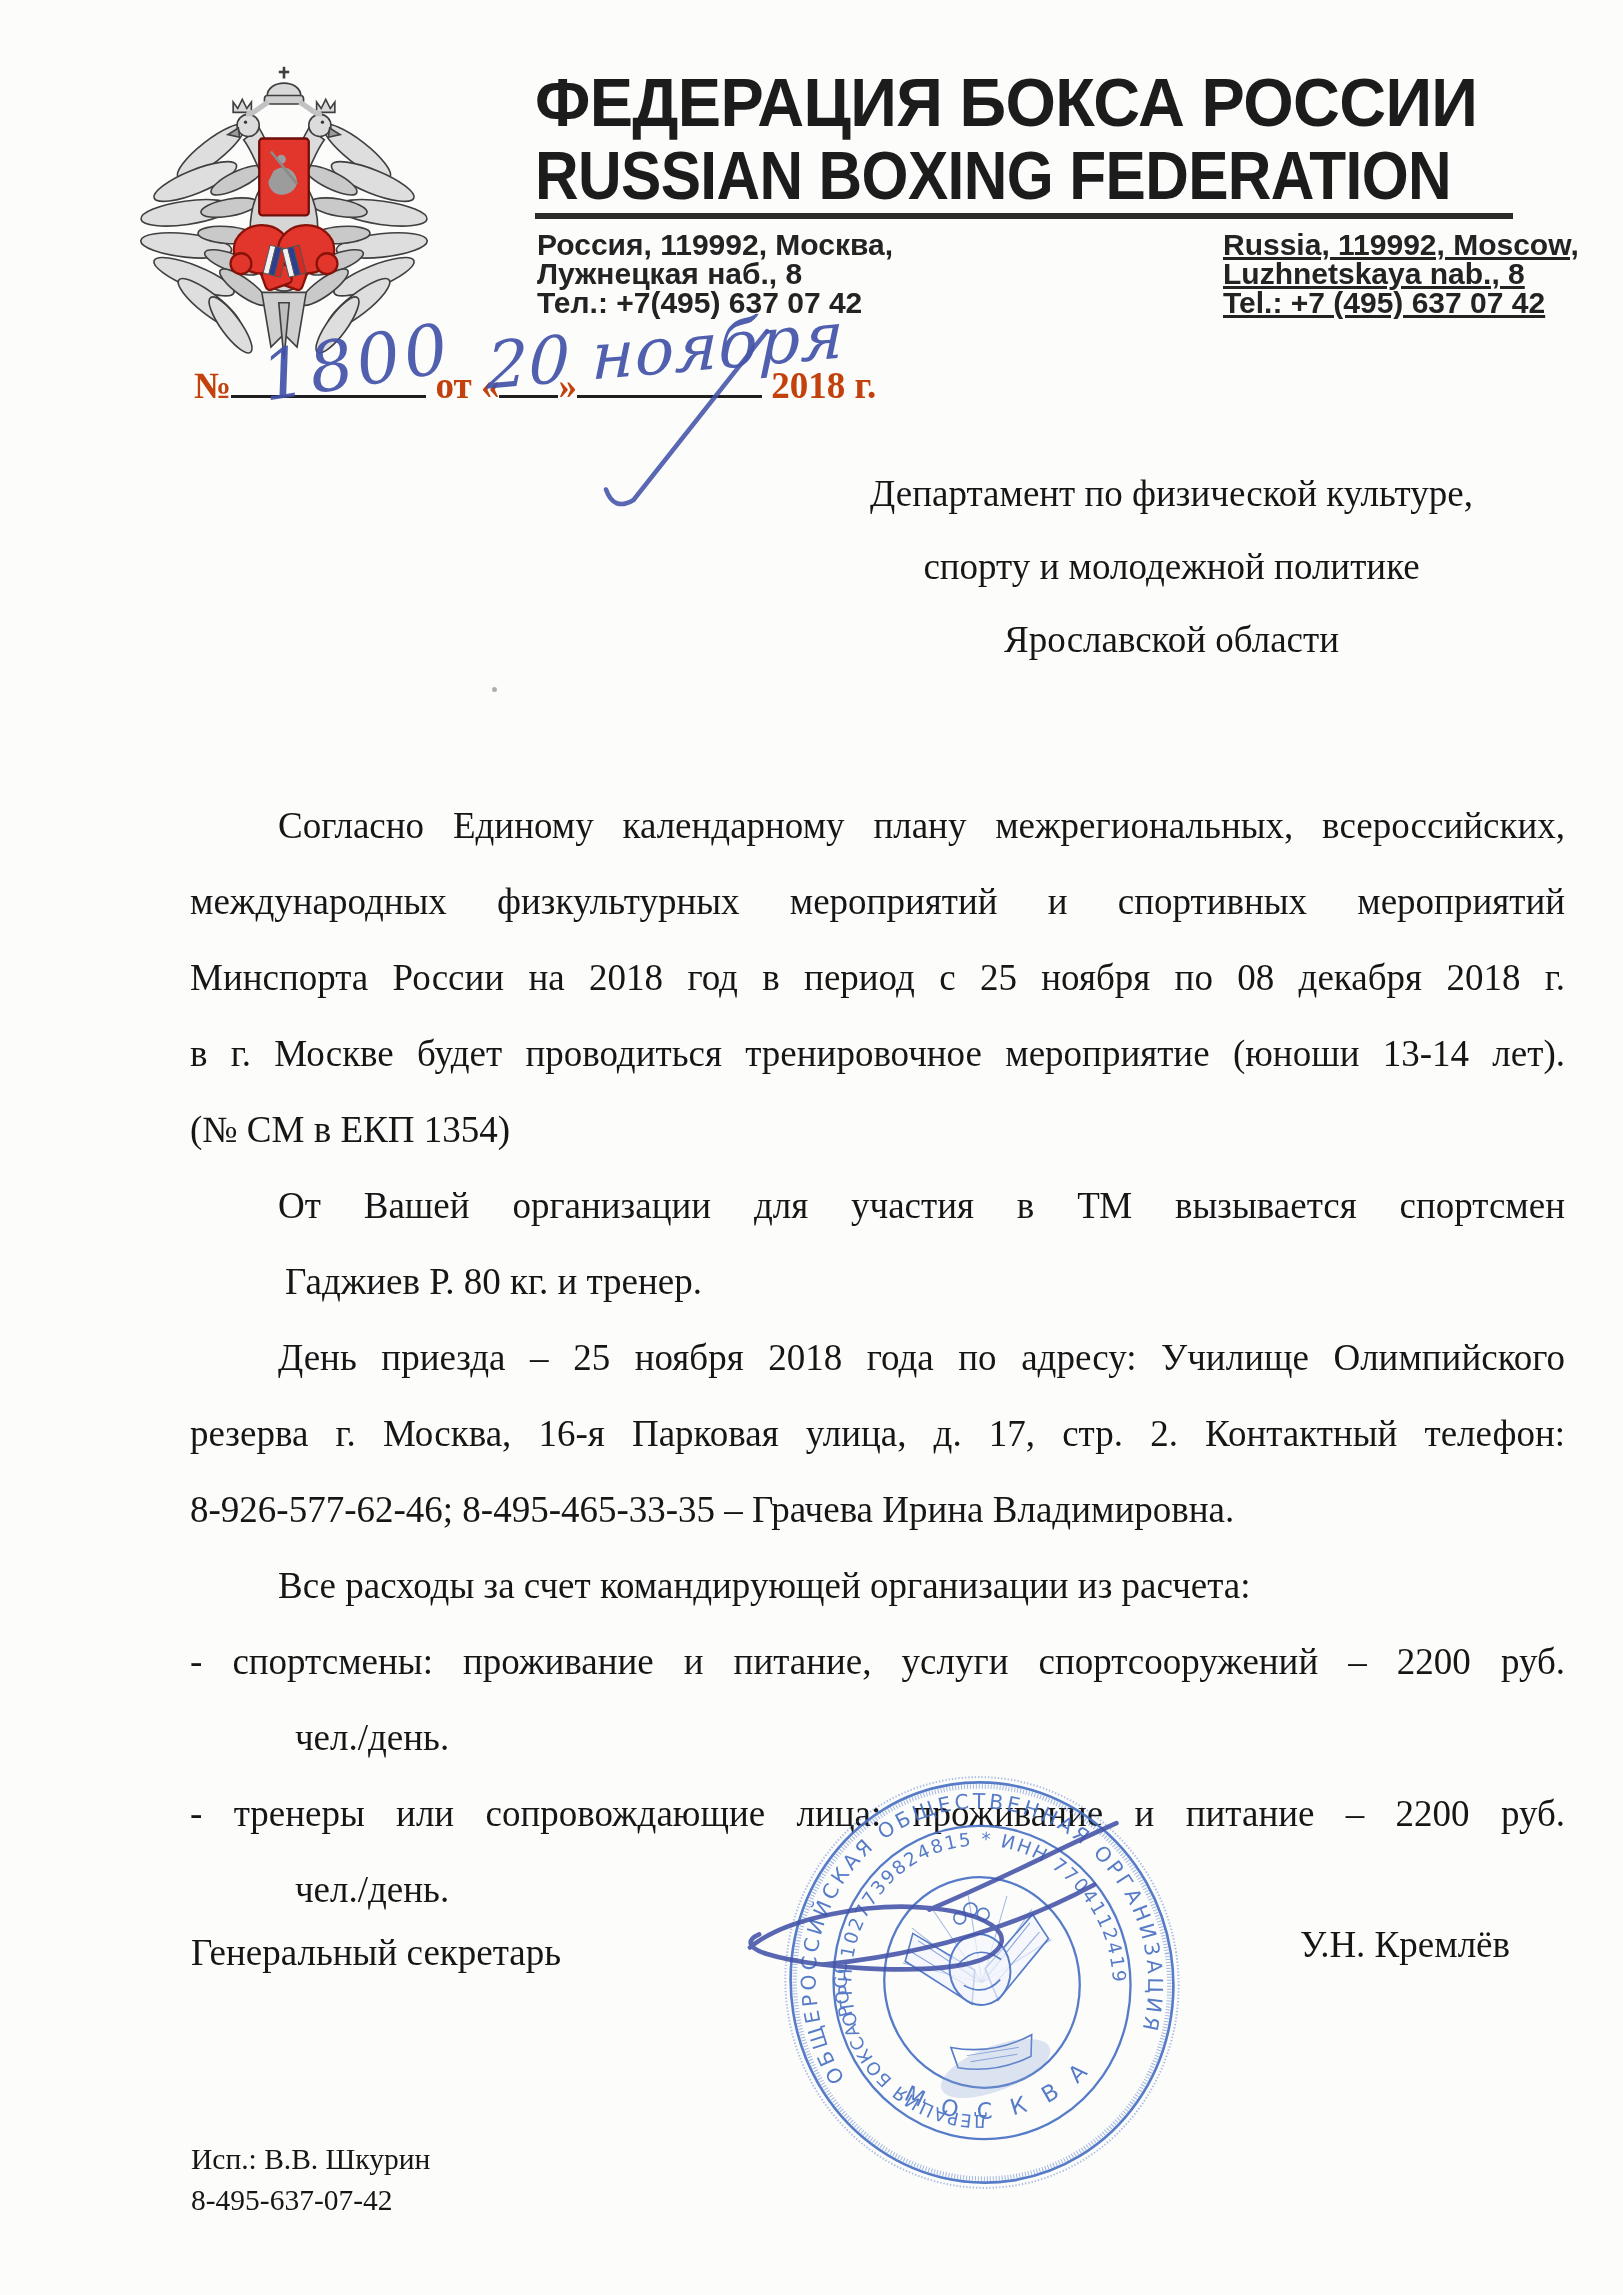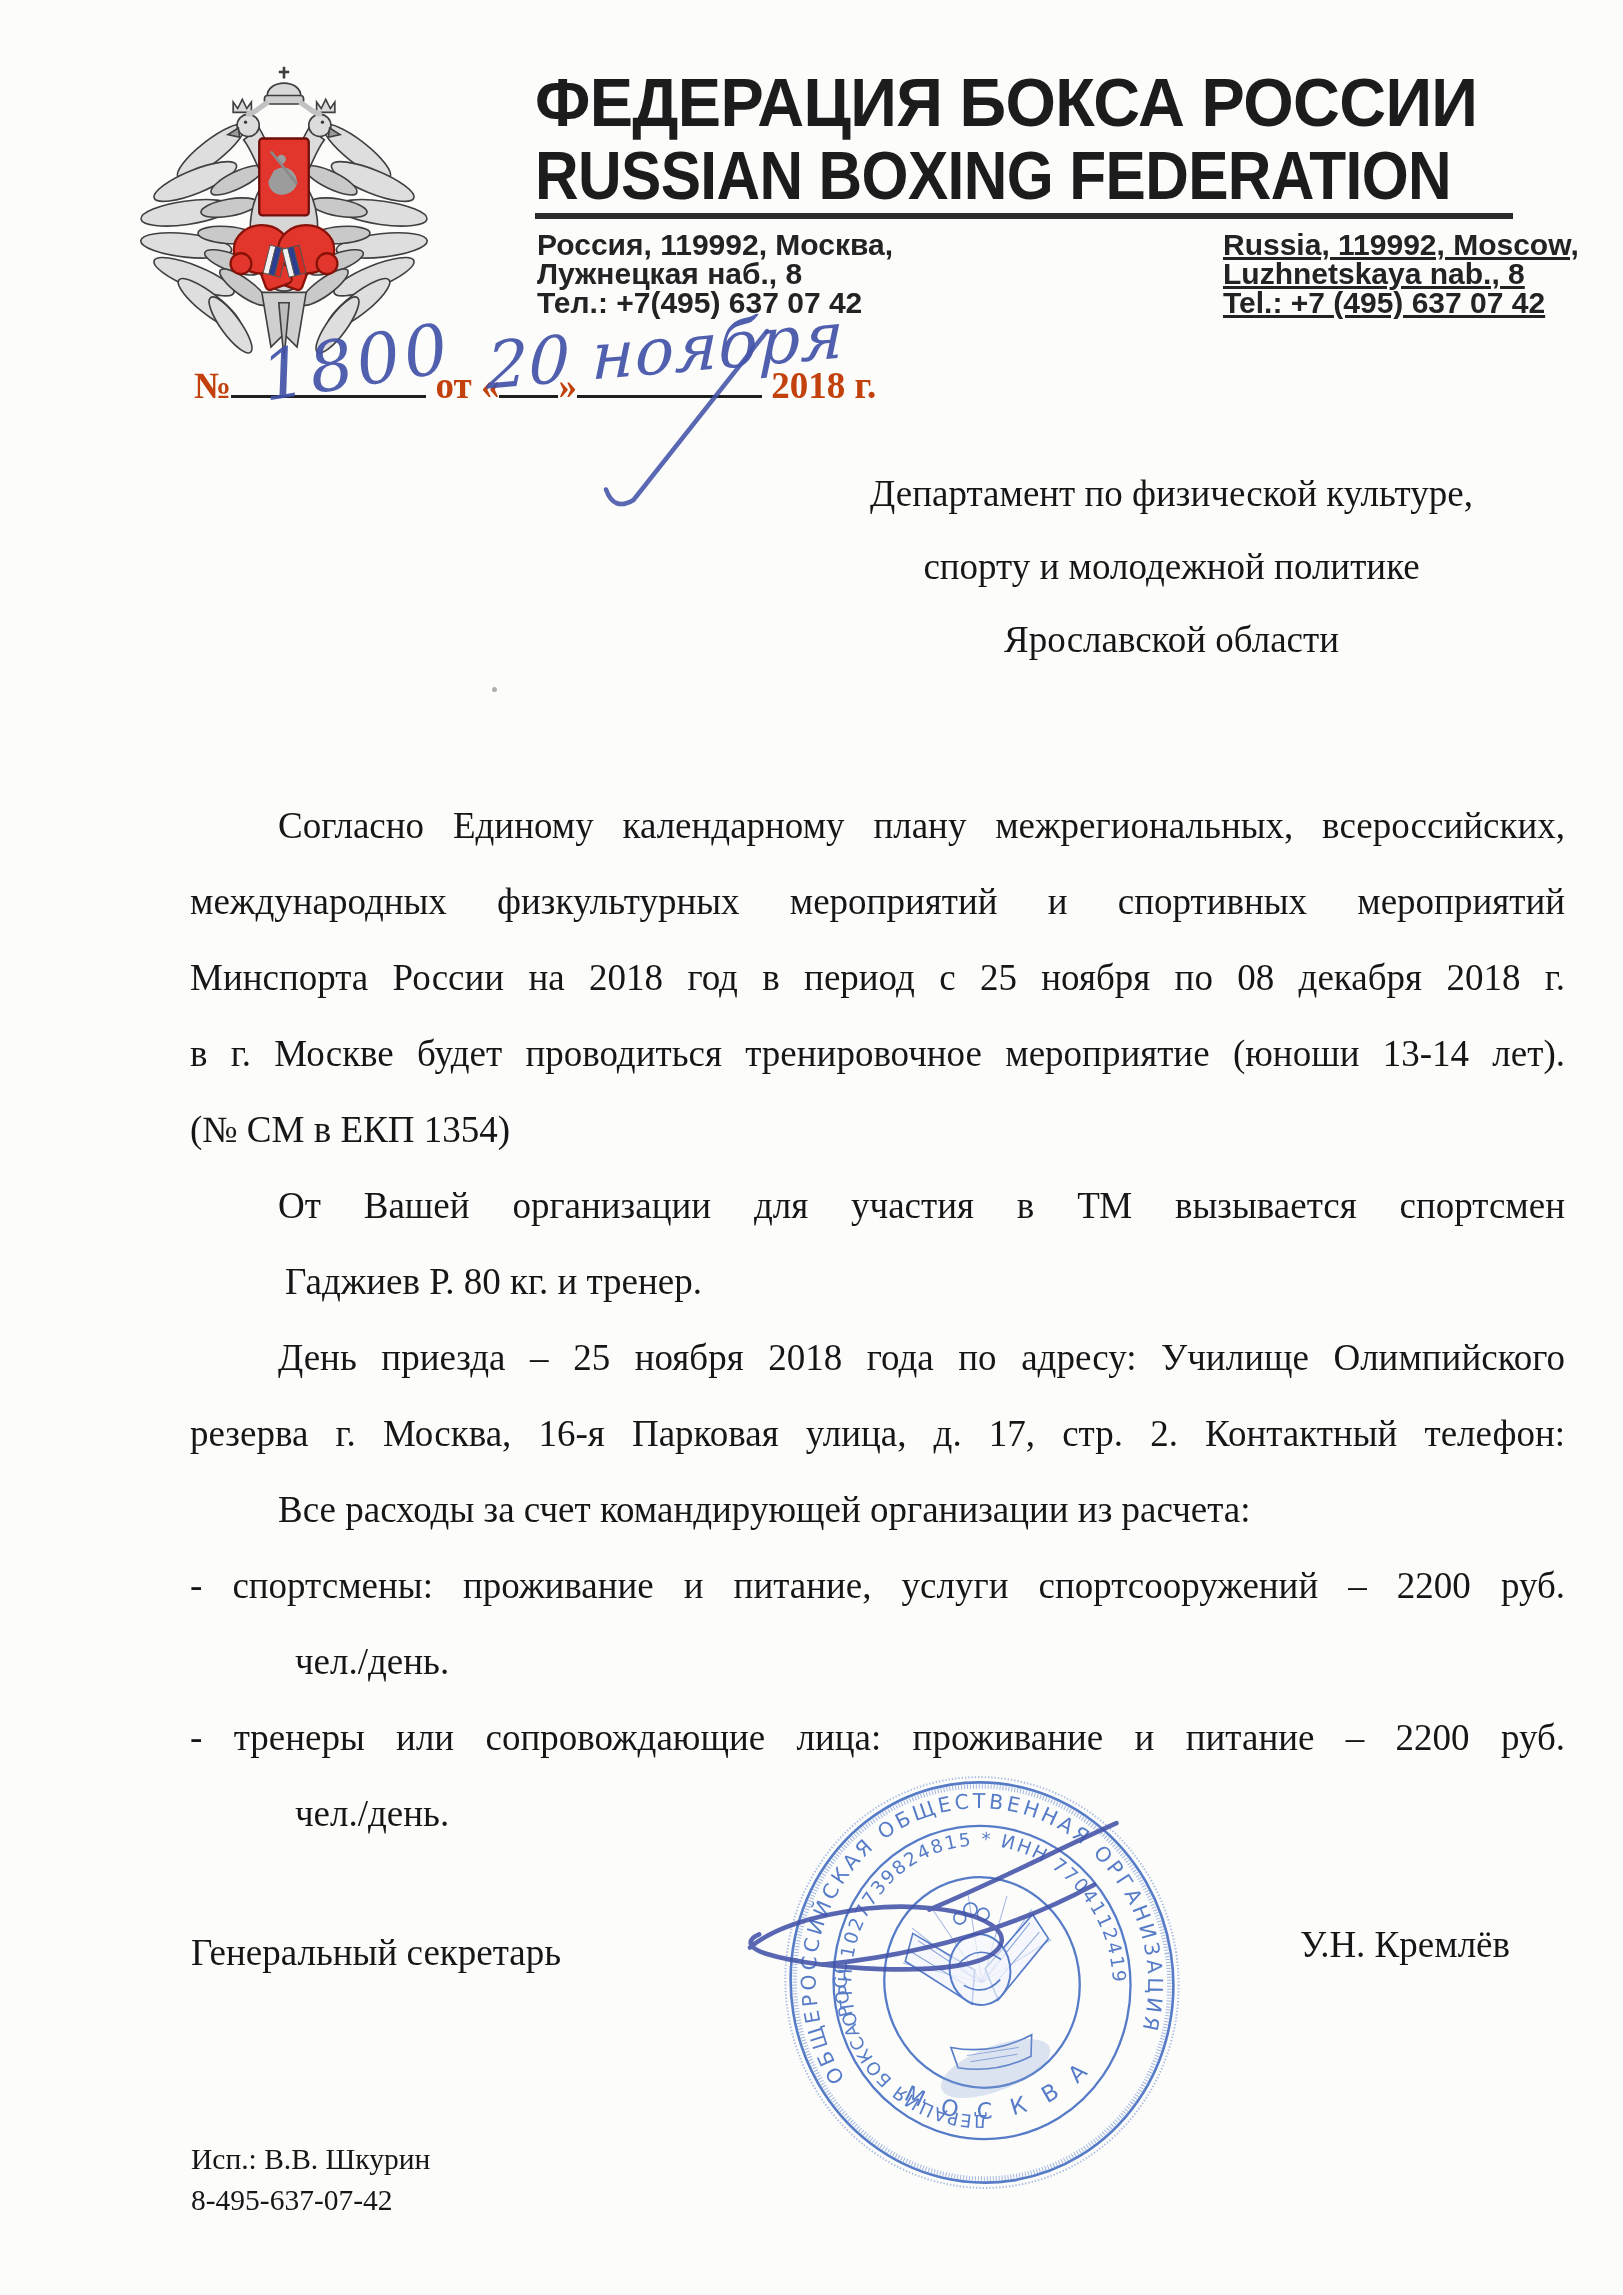--- a/index.html
+++ b/index.html
@@ -170,20 +170,21 @@
   <div class="bodytext">
     <div class="bl just ind">Согласно Единому календарному плану межрегиональных, всероссийских,</div>
     <div class="bl just">международных физкультурных мероприятий и спортивных мероприятий</div>
     <div class="bl just">Минспорта России на 2018 год в период с 25 ноября по 08 декабря 2018 г.</div>
     <div class="bl just">в г. Москве будет проводиться тренировочное мероприятие (юноши 13-14 лет).</div>
     <div class="bl">(№ СМ в ЕКП 1354)</div>
     <div class="bl just ind">От Вашей организации для участия в ТМ вызывается спортсмен</div>
     <div class="bl ind-s">Гаджиев Р. 80 кг. и тренер.</div>
     <div class="bl just ind">День приезда – 25 ноября 2018 года по адресу: Училище Олимпийского</div>
     <div class="bl just">резерва г. Москва, 16-я Парковая улица, д. 17, стр. 2. Контактный телефон:</div>
+    <div class="bl">8-926-577-62-46; 8-495-465-33-35 – Грачева Ирина Владимировна.</div>
     <div class="bl ind">Все расходы за счет командирующей организации из расчета:</div>
     <div class="bl just">- спортсмены: проживание и питание, услуги спортсооружений – 2200 руб.</div>
     <div class="bl ind-h">чел./день.</div>
     <div class="bl just">- тренеры или сопровождающие лица: проживание и питание – 2200 руб.</div>
     <div class="bl ind-h">чел./день.</div>
   </div>
 
   <svg id="stamp" viewBox="0 0 640 660">
     <defs>
       <path id="pOuter" d="M 95 448 A 252 264 0 1 1 545 448"></path>

